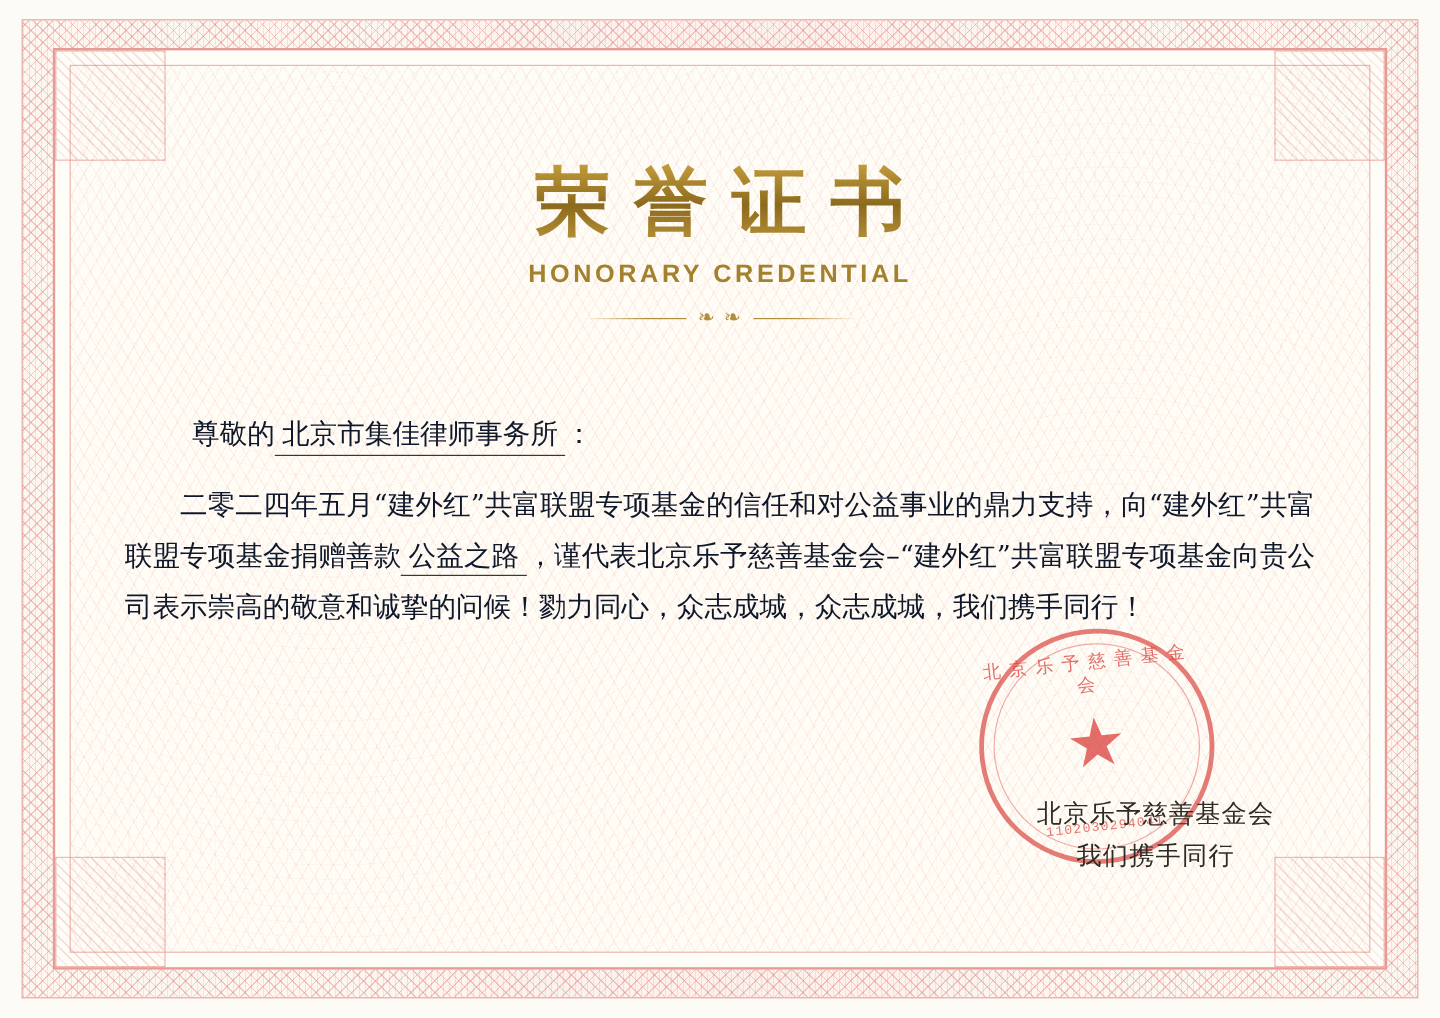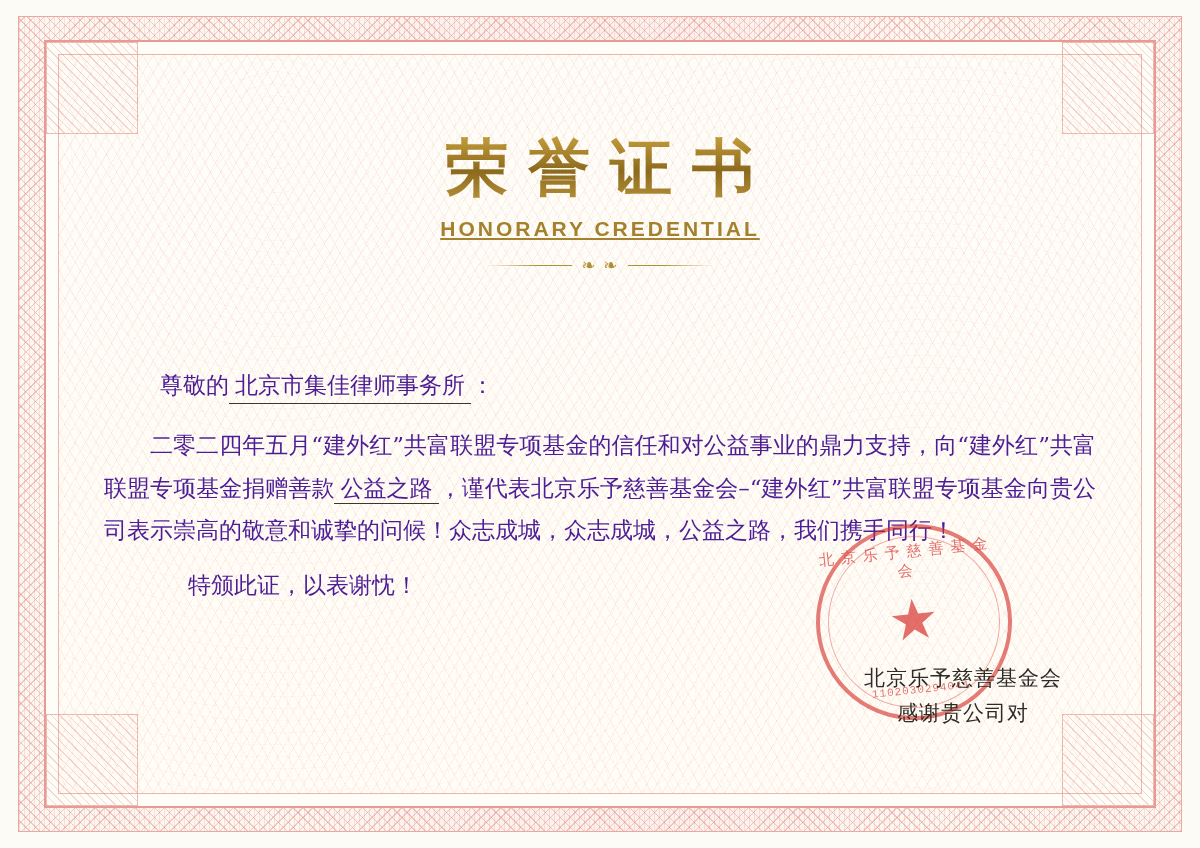--- a/index.html
+++ b/index.html
@@ -122,21 +122,20 @@
     line-height: 1.15;
   }
 
   .title-en {
     margin-top: 14px;
     font-family: "Liberation Sans", sans-serif;
     font-size: 21px;
     font-weight: 700;
     letter-spacing: 3px;
     color: #a4812c;
-    text-decoration: underline;
   }
 
   .divider {
     margin: 16px auto 0;
     width: 300px;
     display: flex;
     align-items: center;
     justify-content: center;
     gap: 10px;
     color: #b08f3c;
@@ -150,23 +149,23 @@
     background: linear-gradient(270deg, rgba(176,143,60,0) 0%, #b08f3c 60%, #b08f3c 100%);
   }
   .divider .ornament {
     font-size: 17px;
     letter-spacing: 1px;
     line-height: 1;
     color: #b08f3c;
   }
 
   .body-block {
-    margin-top: 96px;
+    margin-top: 72px;
     font-family: "DejaVu Serif", "Liberation Serif", serif;
-    color: #4c1d95;
+    color: #0f172a;
   }
 
   .salutation {
     font-size: 23px;
     padding-left: 60px;
     white-space: nowrap;
   }
   .salutation .recipient {
     border-bottom: 1px solid #3a372f;
     padding: 0 6px 2px 6px;
@@ -285,31 +284,30 @@
       </div>
     </div>
 
     <div class="body-block">
 
       <div class="salutation">
         <span>尊敬的</span><span class="recipient">北京市集佳律师事务所</span><span>：</span>
       </div>
 
       <div class="paragraph">
-        <span>二零二四年五月“建外红”共富联盟专项基金的信任和对公益事业的鼎力支持，向“建外红”共富联盟专项基金捐赠善款</span><span class="amount">公益之路</span><span>，谨代表北京乐予慈善基金会–“建外红”共富联盟专项基金向贵公司表示崇高的敬意和诚挚的问候！众志成城，众志成城，公益之路，我们携手同行！</span>
+        <span>二零二四年五月“建外红”共富联盟专项基金的信任和对公益事业的鼎力支持，向“建外红”共富联盟专项基金捐赠善款</span><span class="amount">公益之路</span><span>，谨代表北京乐予慈善基金会–“建外红”共富联盟专项基金向贵公司表示崇高的敬意和诚挚的问候！勠力同心，众志成城，众志成城，我们携手同行！</span>
       </div>
 
-      <div class="closing">特颁此证，以表谢忱！</div>
     </div>
 
     <div class="seal">
       <div class="seal-top-text">北京乐予慈善基金会</div>
       <div class="seal-star">★</div>
       <div class="seal-bottom-text">1102030294041</div>
     </div>
 
     <div class="sign-block">
       <div class="sign-line">北京乐予慈善基金会</div>
-      <div class="sign-line">感谢贵公司对</div>
+      <div class="sign-line">我们携手同行</div>
     </div>
 
   </div>
 </div>
 
 </body></html>

